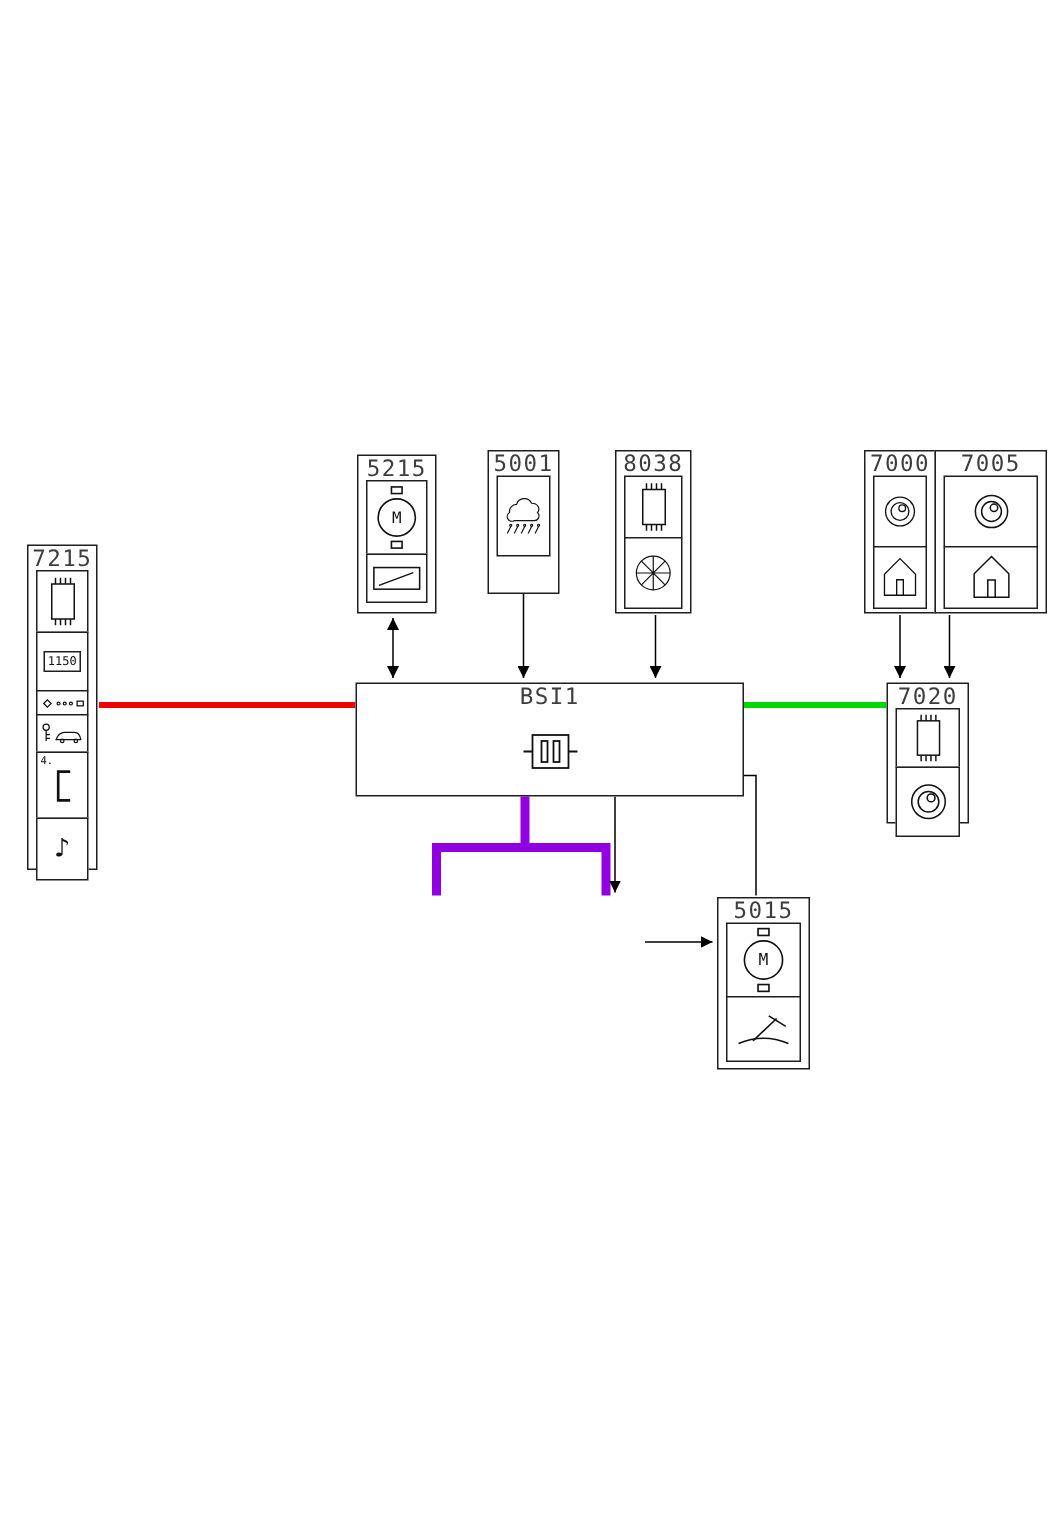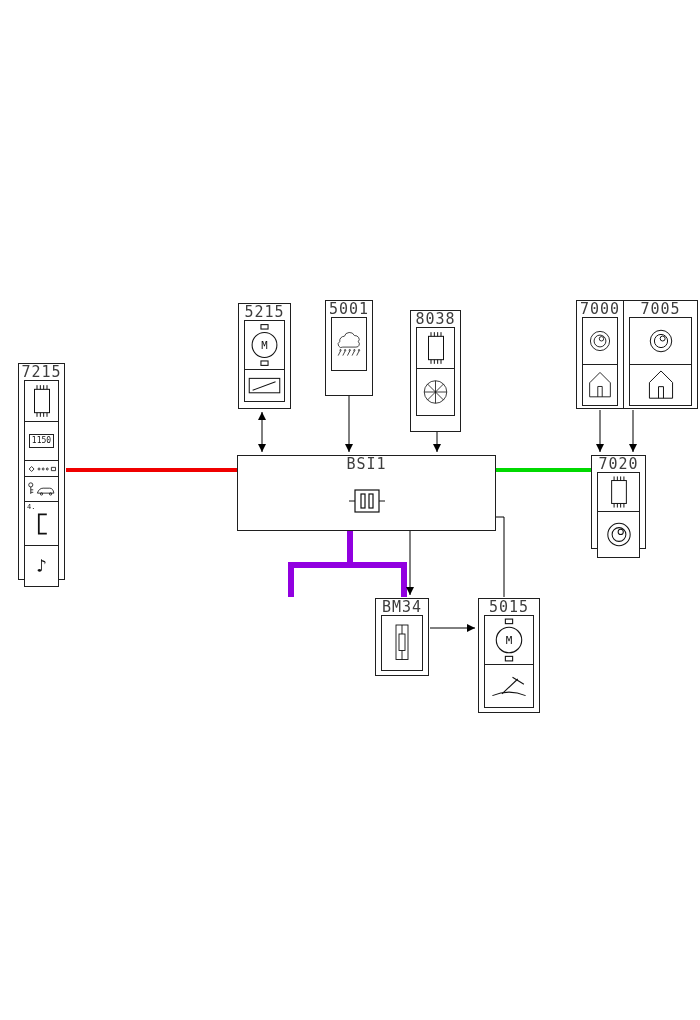--- a/index.html
+++ b/index.html
@@ -132,21 +132,21 @@
               <circle cx="17" cy="31" r="0.9"></circle>
               <circle cx="23" cy="31" r="0.9"></circle>
             <circle cx="29" cy="31" r="0.9"></circle>
               <circle cx="35" cy="31" r="0.9"></circle>
           </g>
         </svg>
       </div>
     </div>
   </div>
 
-  <div class="node" style="left:410px;top:310px;width:51px;height:122px">
+  <div class="node" style="left:410px;top:300px;width:51px;height:109px">
     <div class="node-title">8038</div>
     <div class="node-body">
       <div class="cell" style="height:42px">
         <svg width="30" height="38" viewBox="0 0 36 44">
           <g stroke="#111" fill="none" stroke-width="1.2">
             <rect x="9" y="8" width="18" height="28"></rect>
             <path d="M12,8 V3 M16,8 V3 M20,8 V3 M24,8 V3 M12,36 V41 M16,36 V41 M20,36 V41 M24,36 V41"></path>
           </g>
         </svg>
       </div>
@@ -238,34 +238,20 @@
             <circle cx="23" cy="25" r="13"></circle>
             <circle cx="23" cy="25" r="8"></circle>
             <circle cx="25" cy="22" r="3"></circle>
           </g>
         </svg>
       </div>
     </div>
   </div>
 
 
-  <div class="node" style="left:375px;top:598px;width:54px;height:78px">
-    <div class="node-title">BM34</div>
-    <div class="node-body">
-      <div class="cell" style="height:56px">
-        <svg width="30" height="50" viewBox="0 0 40 60">
-          <g stroke="#111" fill="none" stroke-width="1.2">
-            <rect x="12" y="6" width="16" height="46"></rect>
-            <rect x="16" y="18" width="8" height="22"></rect>
-            <path d="M20,6 V18 M20,40 V52"></path>
-          </g>
-        </svg>
-      </div>
-    </div>
-  </div>
 
   <div class="node" style="left:478px;top:598px;width:62px;height:115px">
     <div class="node-title">5015</div>
     <div class="node-body">
       <div class="cell" style="height:50px">
         <svg width="40" height="46" viewBox="0 0 44 50">
           <g stroke="#111" fill="none" stroke-width="1.2">
             <rect x="18" y="2" width="8" height="5"></rect>
             <rect x="18" y="43" width="8" height="5"></rect>
             <circle cx="22" cy="25" r="14"></circle>

